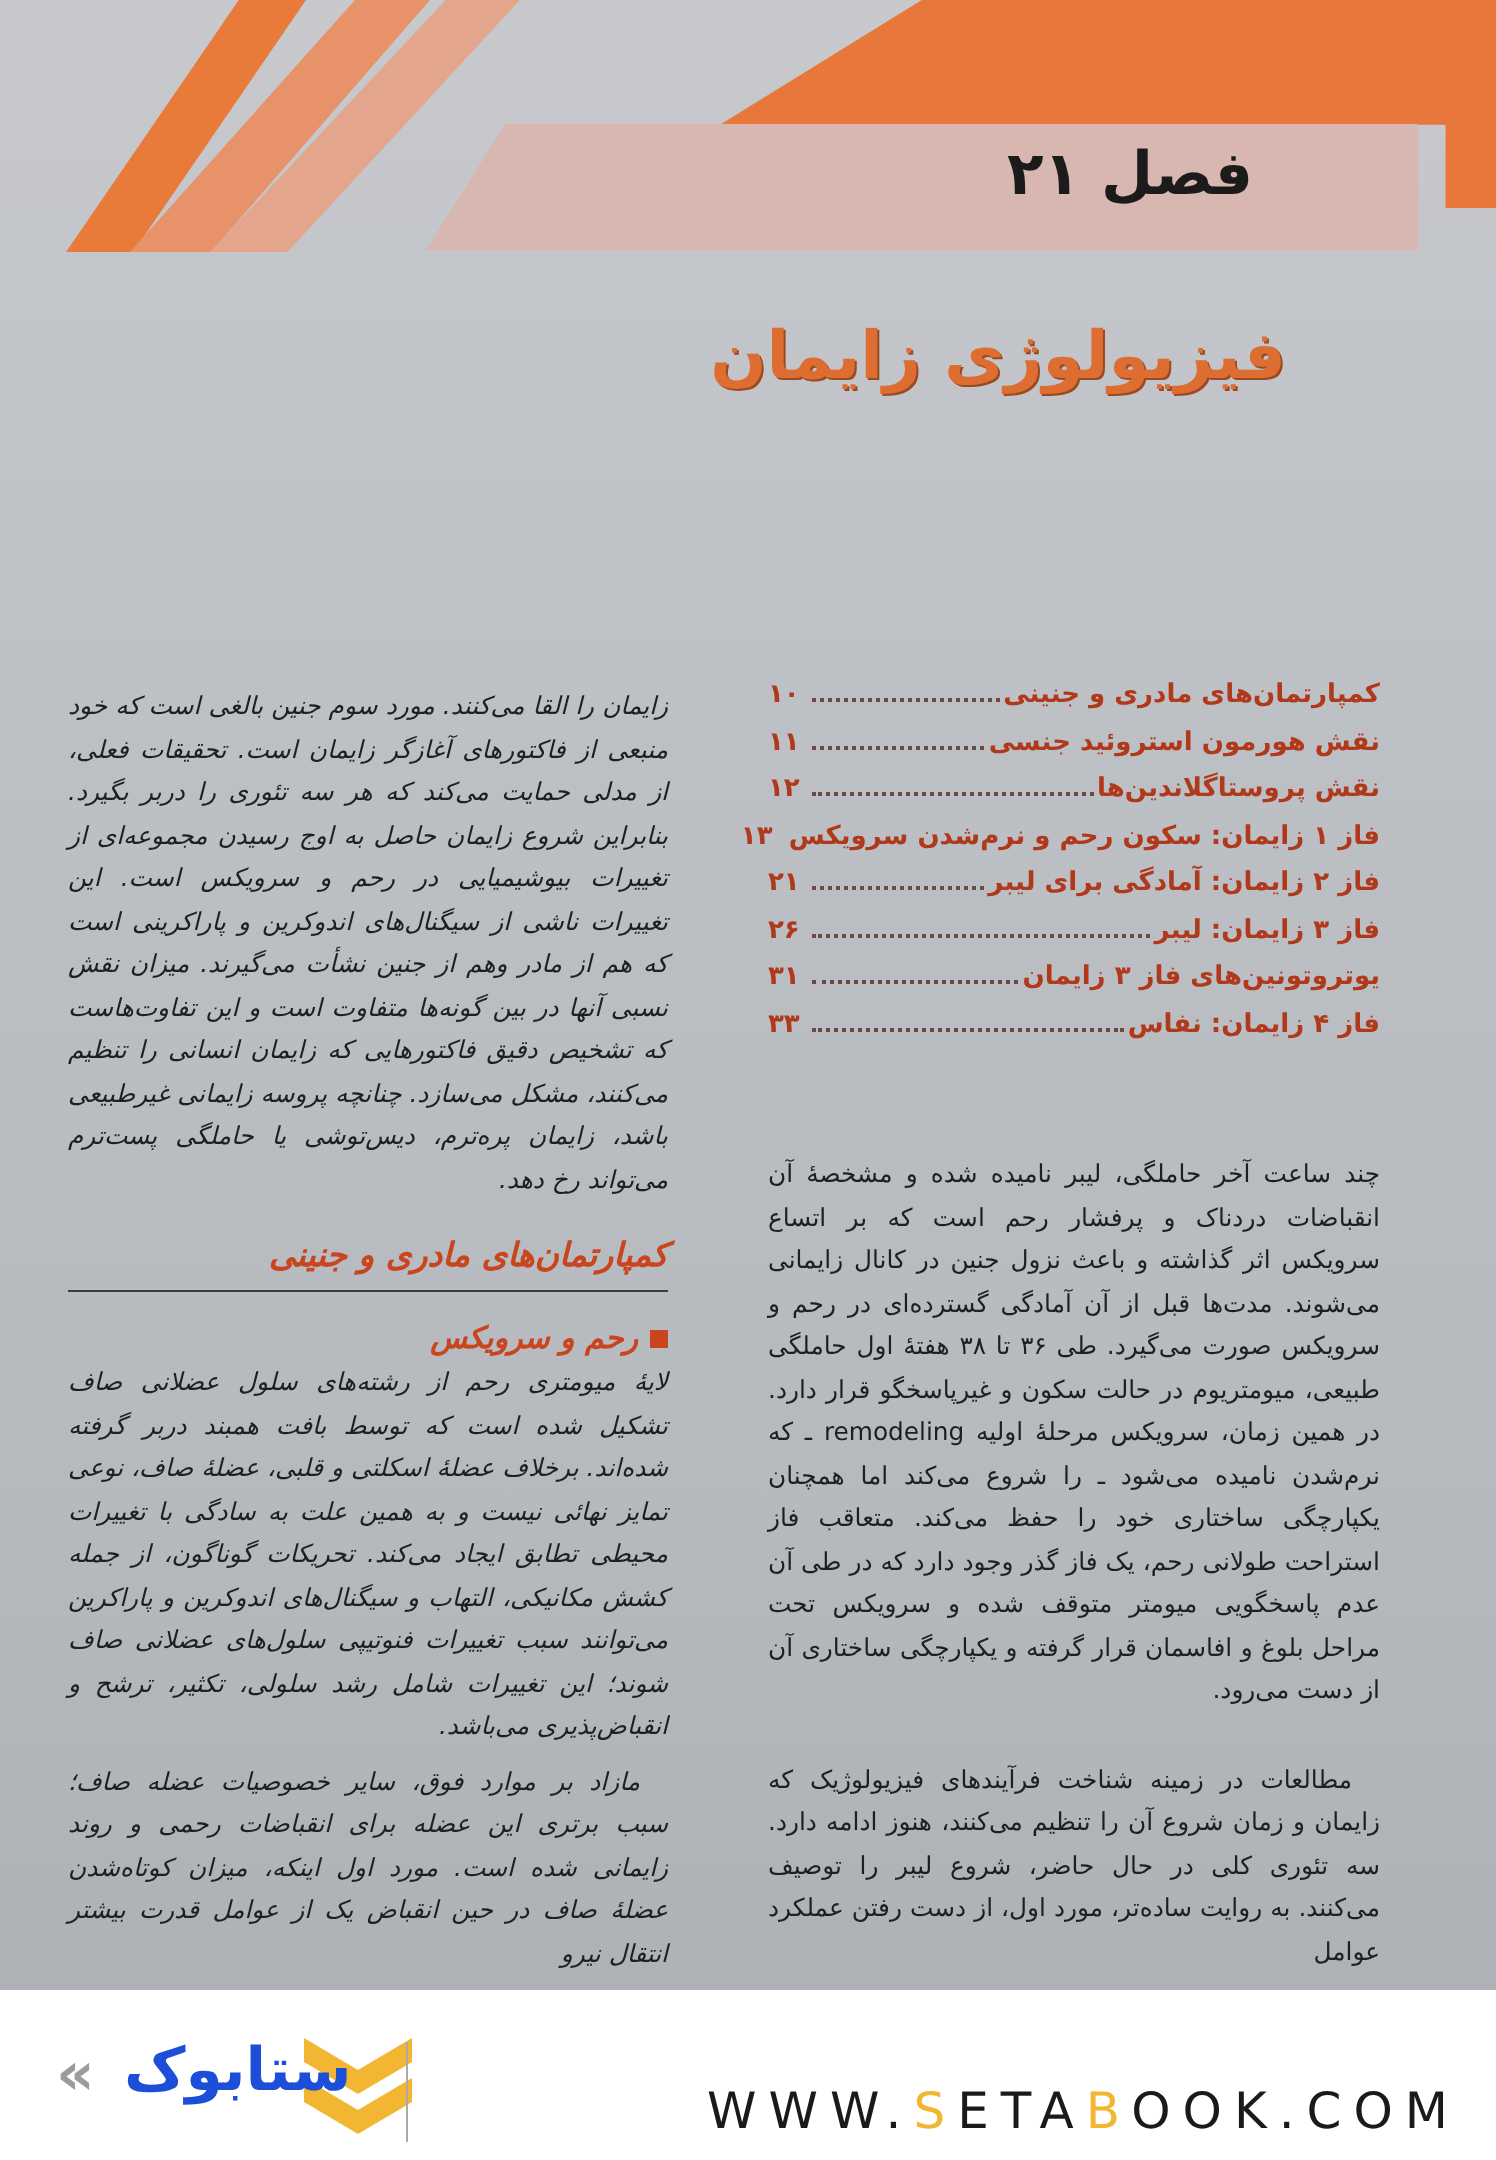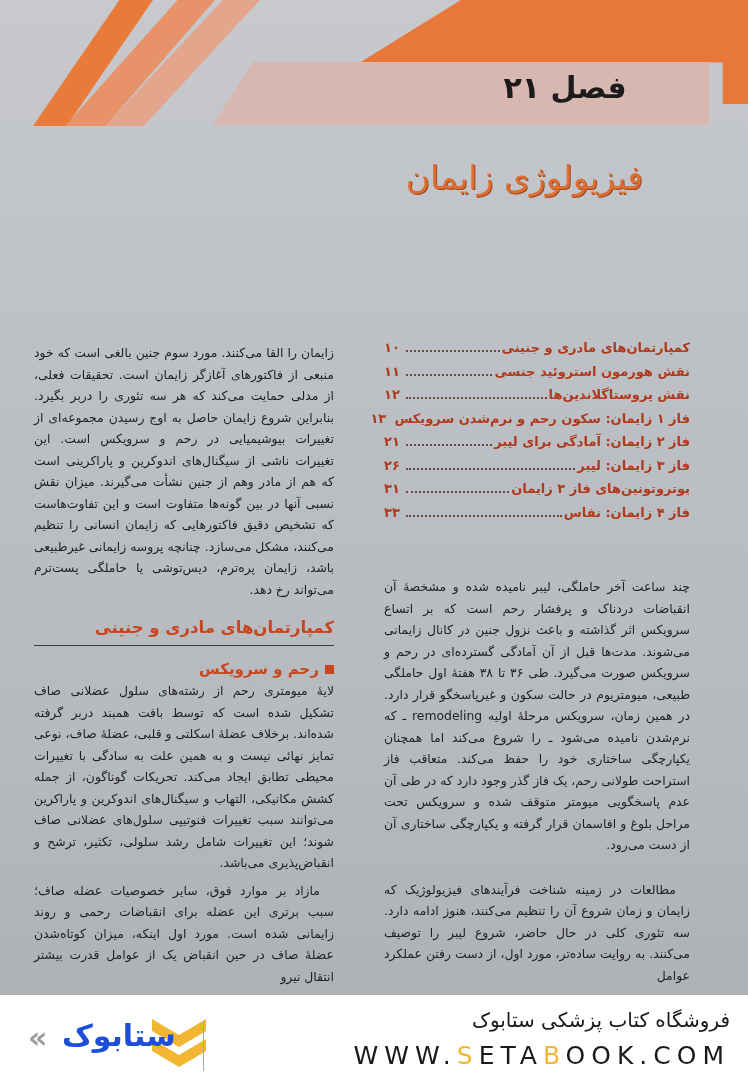--- a/index.html
+++ b/index.html
@@ -28,27 +28,27 @@
     background: #d7b7b0;
     clip-path: polygon(8% 0, 100% 0, 100% 100%, 0 100%);
   }
   .chapter {
     position: absolute; top: 70px; left: 480px; width: 170px; text-align: center;
     font-family: "DejaVu Sans", sans-serif; font-weight: bold; font-size: 30px; color: #1b1b1b;
     direction: rtl;
   }
   .chapter-title {
     position: absolute; top: 158px; right: 105px;
-    font-family: "DejaVu Sans", sans-serif; font-weight: normal; font-size: 33px; color: #dd6d31;
+    font-family: "DejaVu Sans", sans-serif; font-weight: bold; font-size: 33px; color: #dd6d31;
     direction: rtl; text-shadow: 1px 1px 0 #9a4a20;
   }
   
   .col { position: absolute; direction: rtl; text-align: justify; color: #1f1f1f; }
   .col-right { left: 384px; width: 306px; top: 340px; }
-  .col-left { left: 34px; width: 300px; top: 342px; }
+  .col-left { left: 34px; width: 300px; top: 342px; font-style: italic; }
   .toc { list-style: none; margin: 0; padding: 0; }
   .toc-item {
     display: flex; align-items: baseline; height: 23.5px;
     color: #b0391c; font-size: 13px; font-weight: bold;
   }
   .toc-title { white-space: nowrap; }
   .toc-dots { flex: 1; border-bottom: 2px dotted #6b4a42; margin: 0 2px 4px 2px; }
   .toc-page { min-width: 20px; text-align: left; font-weight: bold; }
   .para { font-size: 12.4px; line-height: 21.5px; margin: 0; }
   .para.indent { text-indent: 14px; }
@@ -144,21 +144,20 @@
     <div class="subhead">
       <span class="square"></span>
       <span>رحم و سرویکس</span>
     </div>
     <p class="para">لایهٔ میومتری رحم از رشته‌های سلول عضلانی صاف تشکیل شده است که توسط بافت همبند دربر گرفته شده‌اند. برخلاف عضلهٔ اسکلتی و قلبی، عضلهٔ صاف، نوعی تمایز نهائی نیست و به همین علت به سادگی با تغییرات محیطی تطابق ایجاد می‌کند. تحریکات گوناگون، از جمله کشش مکانیکی، التهاب و سیگنال‌های اندوکرین و پاراکرین می‌توانند سبب تغییرات فنوتیپی سلول‌های عضلانی صاف شوند؛ این تغییرات شامل رشد سلولی، تکثیر، ترشح و انقباض‌پذیری می‌باشد.</p>
     <p class="para indent" style="margin-top:6px;">مازاد بر موارد فوق، سایر خصوصیات عضله صاف؛ سبب برتری این عضله برای انقباضات رحمی و روند زایمانی شده است. مورد اول اینکه، میزان کوتاه‌شدن عضلهٔ صاف در حین انقباض یک از عوامل قدرت بیشتر انتقال نیرو</p>
   </div>
 </div>
 
 <div class="footer">
-  <div class="store-name">فروشگاه کتاب پزشکی ستابوک</div>
   <div class="store-url"><span>WWW.</span><span class="hl">S</span><span>ETA</span><span class="hl">B</span><span>OOK.COM</span></div>
 </div>
 <svg class="logo-chevrons" width="62" height="72" viewBox="0 0 62 72">
   <polygon points="4,14 31,30 58,14 58,26 31,42 4,26" fill="#f2b632"></polygon>
   <polygon points="4,34 31,50 58,34 58,46 31,62 4,46" fill="#f2b632"></polygon>
 </svg>
 <div class="logo-divider"></div>
 <div class="logo-arrows">«</div>
 <div class="logo-word" style="left:62px;">ستابوک</div>
 <div class="logo-sub">فروشگاه اینترنتی کتاب</div>

